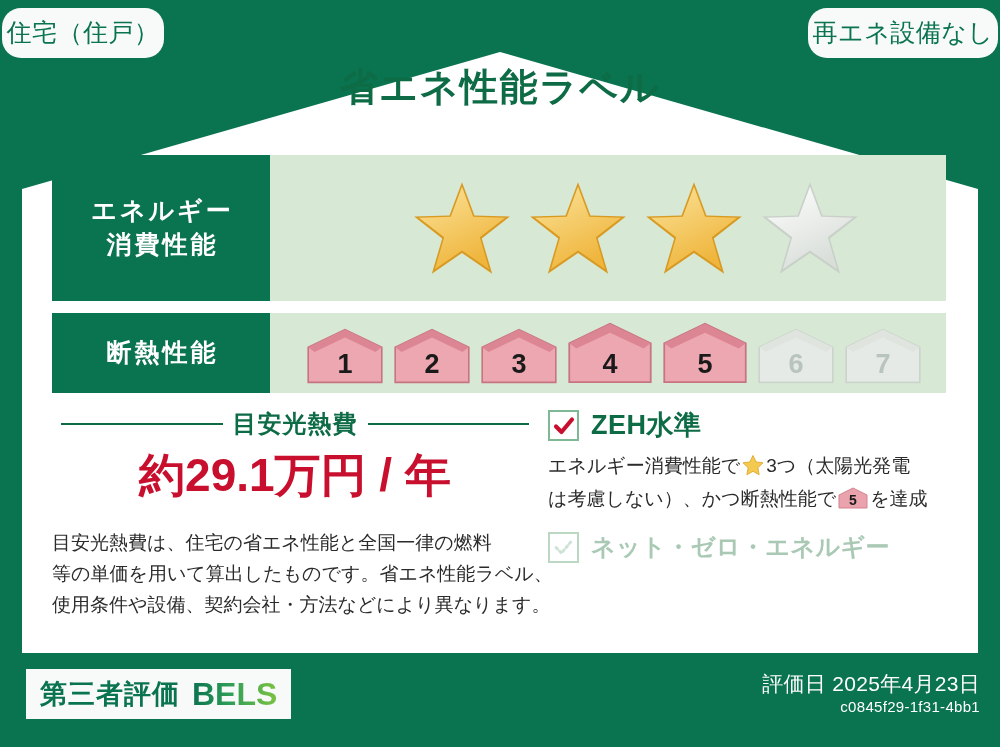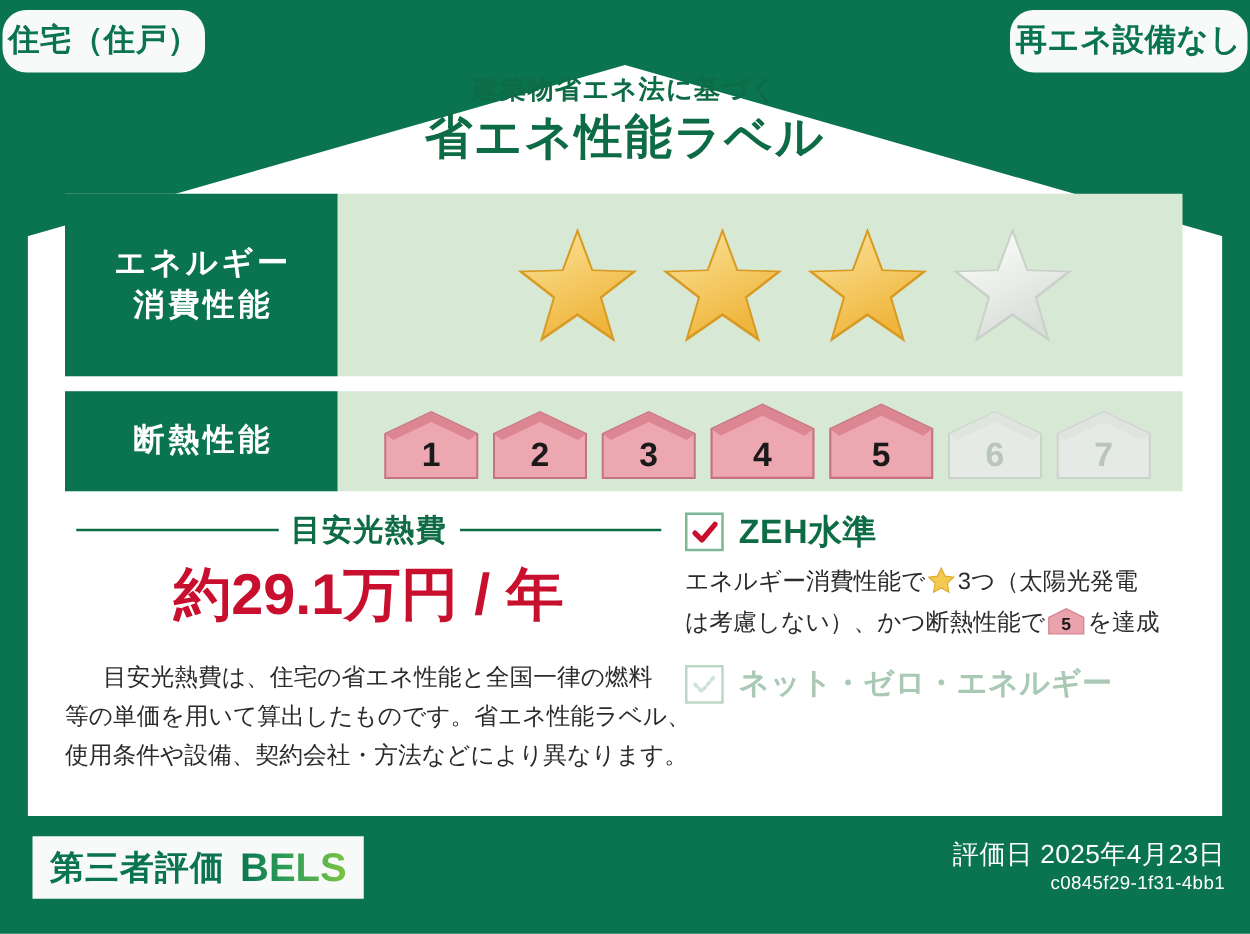--- a/index.html
+++ b/index.html
@@ -29,21 +29,21 @@
     height: 601px;
     background: #ffffff;
     clip-path: polygon(0% 22.8%, 50% 0%, 100% 22.8%, 100% 100%, 0% 100%);
   }
 
   
   .corner-badge {
     position: absolute;
     background: #f7faf8;
     color: #0a7350;
-    font-weight: bold;
+    font-weight: normal;
     display: flex;
     align-items: center;
     justify-content: center;
     letter-spacing: 0.5px;
     font-size: 25px;
     line-height: 1;
     box-sizing: border-box;
     border-radius: 19px;
   }
   .badge-left {
@@ -199,21 +199,21 @@
   .cost-note {
     position: absolute;
     left: 52px;
     top: 528px;
     width: 470px;
     color: #2b2b2b;
     font-size: 19px;
     line-height: 1.62;
     letter-spacing: 0px;
   }
-  .cost-note div { white-space: nowrap; text-align: right; }
+  .cost-note div { white-space: nowrap; }
 
   
   .zeh-block {
     position: absolute;
     left: 548px;
     top: 410px;
     width: 400px;
   }
   .zeh-head {
     display: flex;
@@ -336,21 +336,20 @@
 <body>
 
 <div id="label-root">
 
   <div class="house-body"></div>
 
   <div class="corner-badge badge-left">住宅（住戸）</div>
   <div class="corner-badge badge-right">再エネ設備なし</div>
 
   <div class="title-block">
-    <div class="title-sub">建築物省エネ法に基づく</div>
     <div class="title-main">省エネ性能ラベル</div>
   </div>
 
   <div class="rating-row row-energy">
     <div class="row-label">
       <span>エネルギー</span>
       <span>消費性能</span>
     </div>
     <div class="row-content">
       <div class="stars-wrap" id="stars-wrap">

